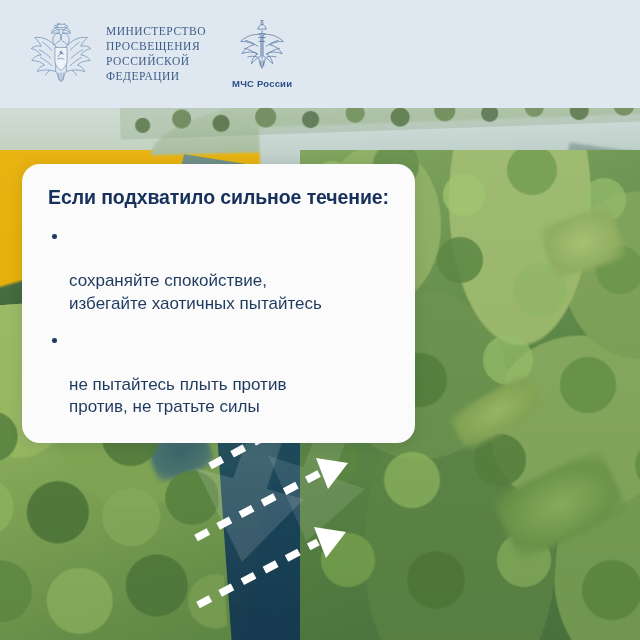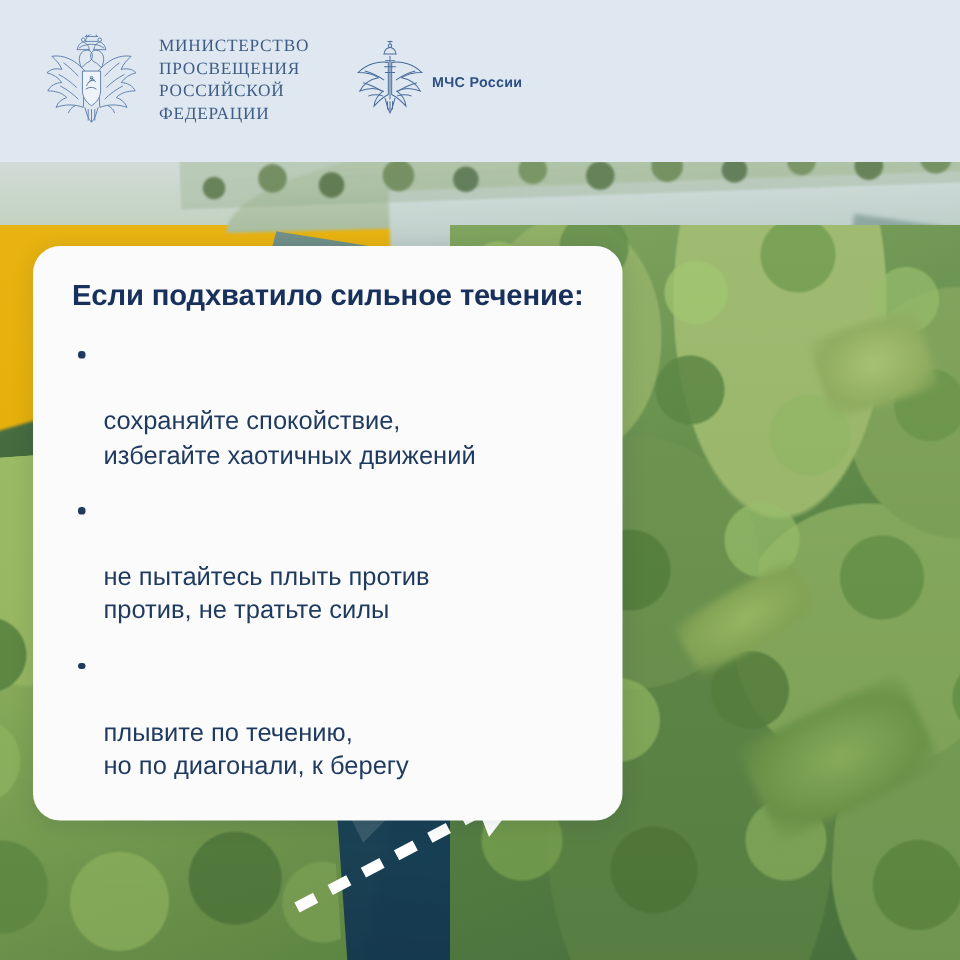--- a/index.html
+++ b/index.html
@@ -222,21 +222,21 @@
     font-family:"Liberation Serif","DejaVu Serif",serif;
     font-size:11.5px;
     line-height:1.32;
     letter-spacing:.5px;
     font-weight:400;
     text-transform:uppercase;
     white-space:pre-line;
   }
   .mchs-block{
     margin-left:26px;
-    display:flex;flex-direction:row;align-items:center;
+    display:flex;flex-direction:column;align-items:center;
   }
   .emblem-mchs{width:56px;height:56px;}
   .mchs-label{
     margin-top:3px;
     color:#2d4f86;
     font-size:9.5px;
     font-weight:700;
     letter-spacing:.2px;
   }
 
@@ -423,28 +423,23 @@
       <div class="mchs-label">МЧС России</div>
     </div>
   </div>
 
   <div class="card">
     <h1 class="card-title">Если подхватило сильное течение:</h1>
     <ul class="bullets">
       <li class="bullet">
         <span class="dot"></span>
         <span>сохраняйте спокойствие,
-избегайте хаотичных движений</span>
+избегайте хаотичных пытайтесь</span>
       </li>
       <li class="bullet">
         <span class="dot"></span>
         <span>не пытайтесь плыть против
 против, не тратьте силы</span>
       </li>
-      <li class="bullet">
-        <span class="dot"></span>
-        <span>плывите по течению,
-но по диагонали, к берегу</span>
-      </li>
     </ul>
   </div>
 
 </div>
 
 </body></html>

